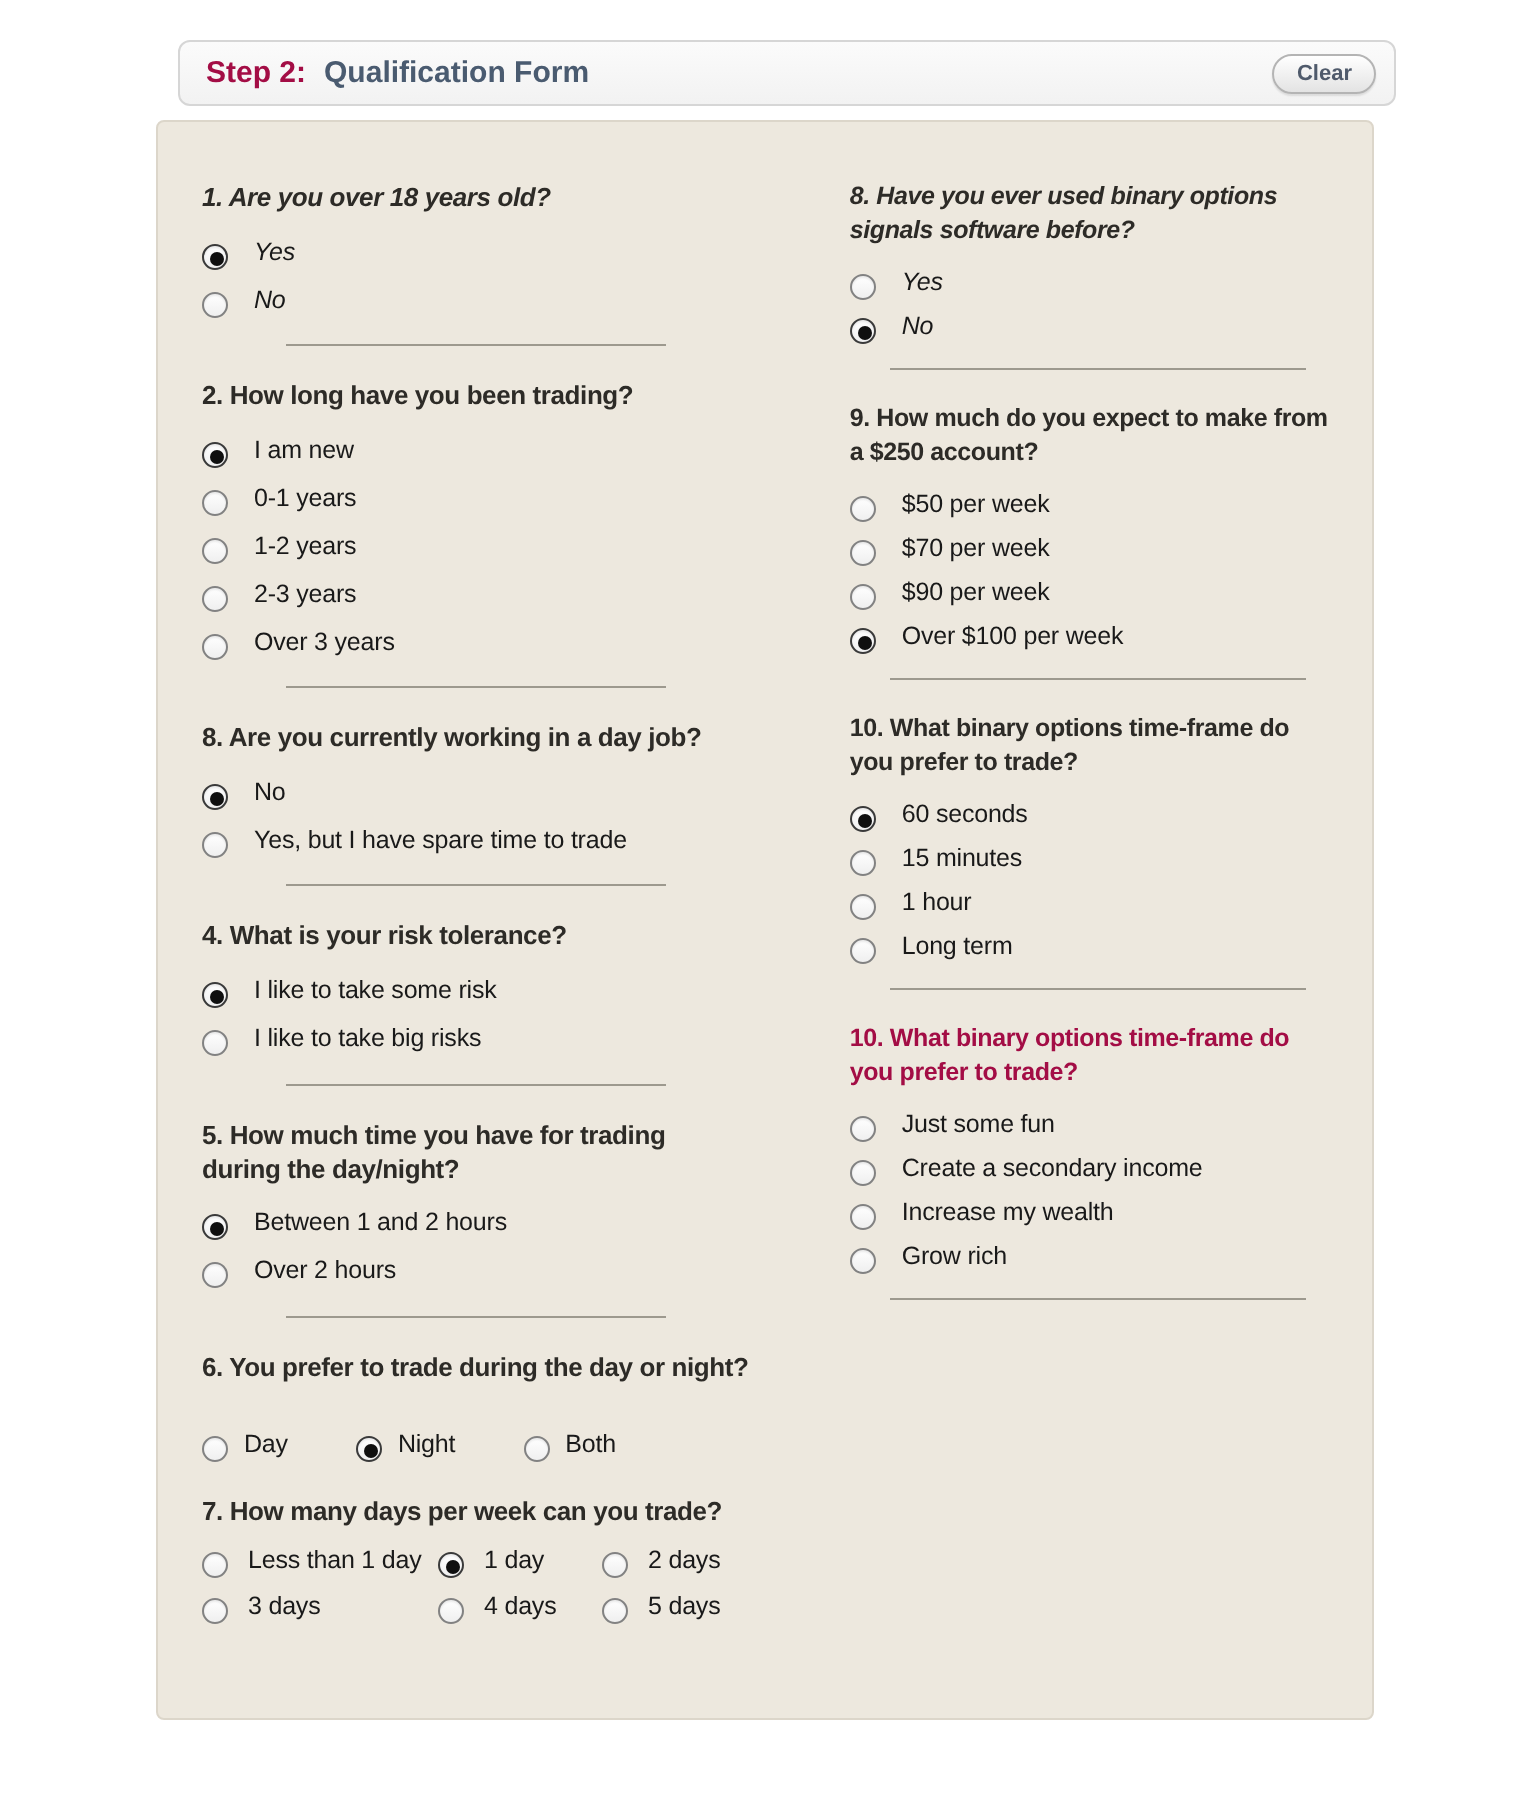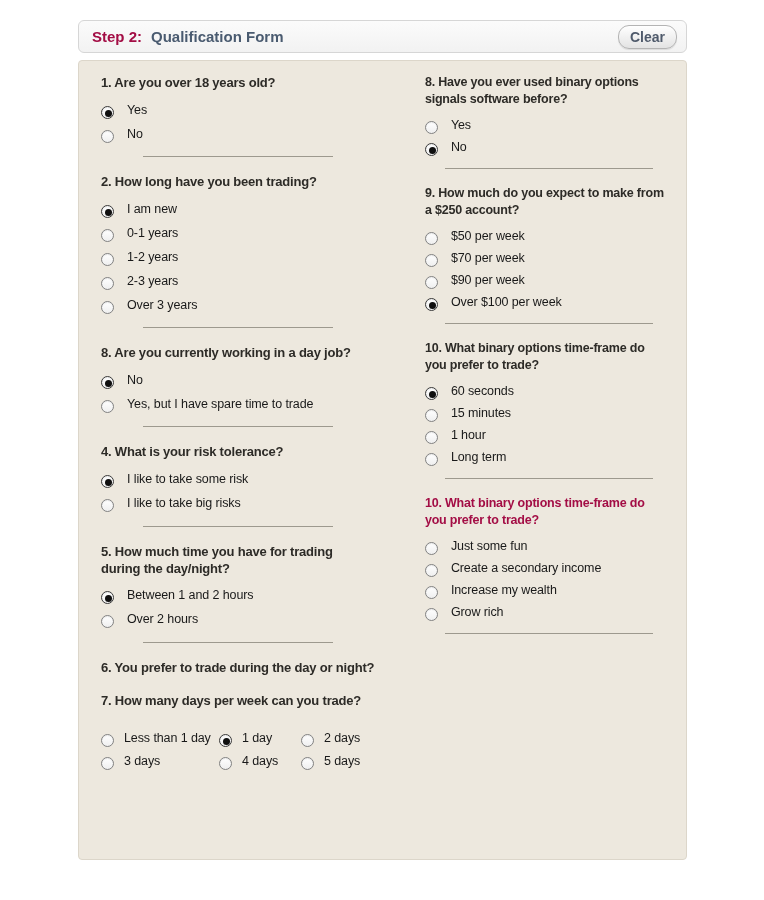--- a/index.html
+++ b/index.html
@@ -10,45 +10,45 @@
   }
   *{box-sizing:border-box;}
   html,body{margin:0;padding:0;}
   body{
     width:764px;height:900px;position:relative;background:#ffffff;
     font-family:"Liberation Sans",sans-serif;
     -webkit-font-smoothing:antialiased;
   }
   
   .header-bar{
-    position:absolute;left:78px;top:20px;width:609px;height:33px;
+    position:absolute;left:89px;top:20px;width:609px;height:33px;
     background:linear-gradient(#fbfbfb,#f2f2f2);
     border:1px solid #d6d6d6;border-radius:6px;
     display:flex;align-items:center;padding:0 9px 0 13px;
   }
   .step{color:var(--accent);font-weight:bold;font-size:15px;}
   .form-title{color:var(--slate);font-weight:bold;font-size:15px;margin-left:9px;}
   .clear-btn{
-    margin-left:auto;font-family:inherit;font-size:14px;font-weight:bold;color:#4f5a6b;
+    margin-left:auto;font-family:inherit;font-size:11px;font-weight:bold;color:#4f5a6b;
     background:linear-gradient(#ffffff,#e3e3e3);
     border:1px solid #b4b4b4;border-radius:11px;padding:3px 11px;
     box-shadow:0 1px 1px rgba(0,0,0,0.10);cursor:pointer;
   }
   
   .panel{
     position:absolute;left:78px;top:60px;width:609px;height:800px;
     background:var(--panel);border:1px solid #dcd6ca;border-radius:4px;
     padding:12px 20px 0 22px;display:flex;
   }
   .col{display:block;}
   .col.left{width:315px;}
   .col.right{width:242px;margin-left:10px;}
   
   .question{margin-top:16px;}
-  .question:first-child{margin-top:1px;}
+  .question:first-child{margin-top:17px;font-style:italic;}
   .q-title{
     margin:0;font-size:13px;font-weight:bold;letter-spacing:-0.2px;
     color:#2d2b27;line-height:1.32;max-width:315px;
   }
   .left .question:nth-child(5) .q-title{max-width:272px;}
   .right .q-title{font-size:12.5px;max-width:242px;}
   .q-options{margin-top:7px;}
   .option{
     display:flex;align-items:flex-end;gap:13px;
     font-size:12.5px;letter-spacing:-0.1px;color:#191919;
@@ -69,21 +69,21 @@
   .divider{
     border:none;border-top:1px solid #9d998e;height:0;
     margin:10px 0 0 42px;width:190px;
   }
   .right .divider{margin-left:20px;width:208px;}
   
   .layout-inline .q-options{display:flex;gap:34px;margin-top:22px;}
   .layout-inline .option{padding:0;gap:8px;}
   
   .layout-grid3 .q-options{
-    display:grid;grid-template-columns:118px 82px auto;row-gap:6px;margin-top:21px;
+    display:grid;grid-template-columns:118px 82px auto;row-gap:6px;margin-top:8px;
   }
   .layout-grid3 .option{padding:0;gap:10px;}
   
   .question.highlight{
     background:var(--highlight);border-radius:2px;
     margin-left:-10px;margin-right:-4px;margin-top:14px;
     padding:10px 10px 12px 12px;
   }
   .question.highlight .option{padding:4px 0;}
   .question.highlight .opt-label{line-height:21px;}
@@ -192,20 +192,34 @@
   </label>
           <label class="option">
     <span class="radio"></span>
     <span class="opt-label">Over 2 hours</span>
   </label>
         </div>
     <hr class="divider">
   </section>
       <section class="question layout-inline">
     <h3 class="q-title">6. You prefer to trade during the day or night?</h3>
+    <div class="q-options">
+          <label class="option">
+    <span class="radio"></span>
+    <span class="opt-label">Day</span>
+  </label>
+          <label class="option">
+    <span class="radio selected"></span>
+    <span class="opt-label">Night</span>
+  </label>
+          <label class="option">
+    <span class="radio"></span>
+    <span class="opt-label">Both</span>
+  </label>
+        </div>
 
   </section>
       <section class="question layout-grid3">
     <h3 class="q-title">7. How many days per week can you trade?</h3>
     <div class="q-options">
           <label class="option">
     <span class="radio"></span>
     <span class="opt-label">Less than 1 day</span>
   </label>
           <label class="option">

